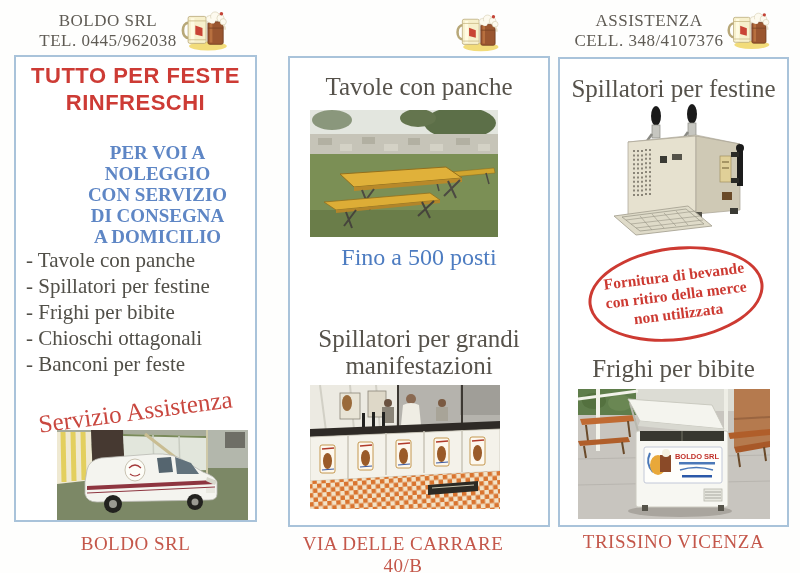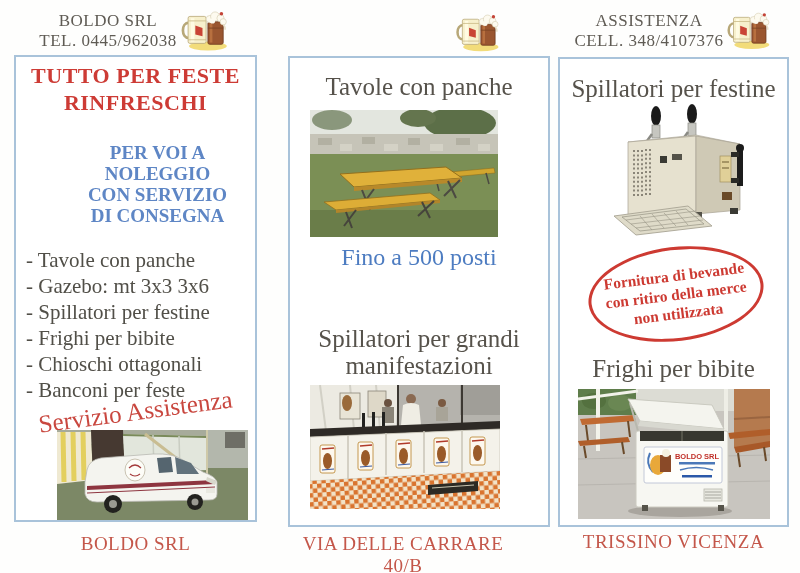--- a/index.html
+++ b/index.html
@@ -14,21 +14,21 @@
   .hdr{position:absolute;text-align:center;color:var(--header-gray);
     font-size:17px;line-height:20px;letter-spacing:.5px;}
   .hdr-left{left:8px;top:11px;width:200px;}
   .hdr-right{left:550px;top:11px;width:198px;}
   .mug{position:absolute;}
   .panel{position:absolute;border:2px solid var(--box-border);background:#fff;}
   .panel-left{left:14px;top:55px;width:239px;height:463px;}
   .panel-mid{left:288px;top:56px;width:226px;height:467px;padding-left:32px;}
   .panel-right{left:558px;top:57px;width:227px;height:466px;}
   .block{position:absolute;left:0;right:0;text-align:center;}
-  .red-line{font-family:Liberation Serif, serif;font-weight:bold;
+  .red-line{font-family:Liberation Sans, sans-serif;font-weight:bold;
     font-size:22px;line-height:27px;color:var(--red-heading);letter-spacing:.5px;}
   .blue-line{font-weight:bold;font-size:19px;line-height:21px;color:var(--blue-heading);padding-left:44px;}
   .list-block{position:absolute;left:10px;top:190px;text-align:left;}
   .list-item{font-size:21px;line-height:26px;color:var(--list-gray);}
   .stamp{position:absolute;left:0;right:0;top:341px;text-align:center;
     font-size:25px;color:var(--stamp-red);transform:rotate(-7.5deg);}
   .photo{position:absolute;display:block;}
   .m-title{font-size:25px;line-height:27px;color:var(--title-gray);}
   .m-caption{font-size:24px;color:var(--caption-blue);}
   .oval{position:absolute;left:28px;top:188px;width:170px;height:88px;
@@ -89,24 +89,24 @@
   <div class="panel panel-left">
     <div class="block" style="top:5px">
       <div class="red-line">TUTTO PER FESTE</div>
       <div class="red-line">RINFRESCHI</div>
     </div>
     <div class="block" style="top:85px">
       <div class="blue-line">PER VOI A</div>
       <div class="blue-line">NOLEGGIO</div>
       <div class="blue-line">CON SERVIZIO</div>
       <div class="blue-line">DI CONSEGNA</div>
+      <div class="blue-line">A DOMICILIO</div>
     </div>
     <div class="list-block">
       <div class="list-item">- Tavole con panche</div>
-      <div class="list-item">- Gazebo: mt 3x3 3x6</div>
       <div class="list-item">- Spillatori per festine</div>
       <div class="list-item">- Frighi per bibite</div>
       <div class="list-item">- Chioschi ottagonali</div>
       <div class="list-item">- Banconi per feste</div>
     </div>
     <div class="stamp">Servizio Assistenza</div>
 
     <svg class="photo" style="left:41px;top:373px" width="191" height="90" viewBox="0 0 191 90" role="img">
       <rect width="191" height="90" fill="#7c8866"></rect>
       <rect width="191" height="14" fill="#a7ab9b"></rect>

